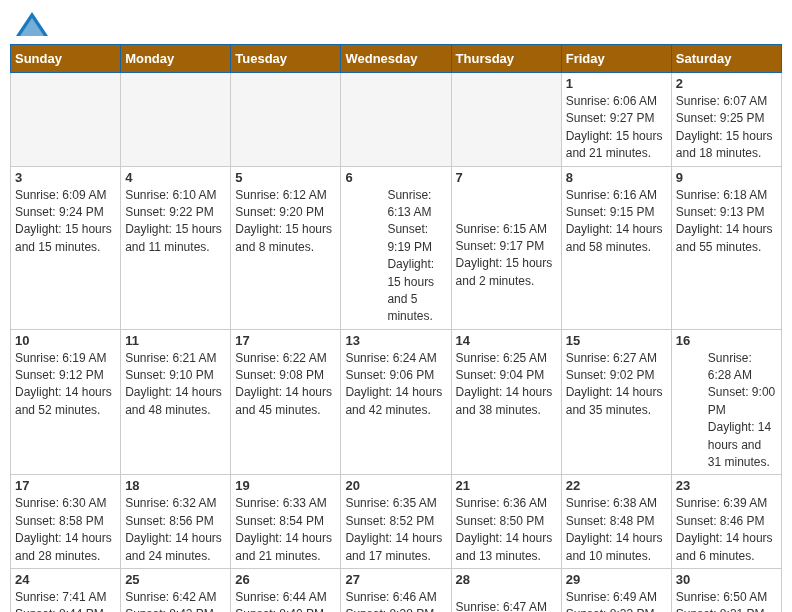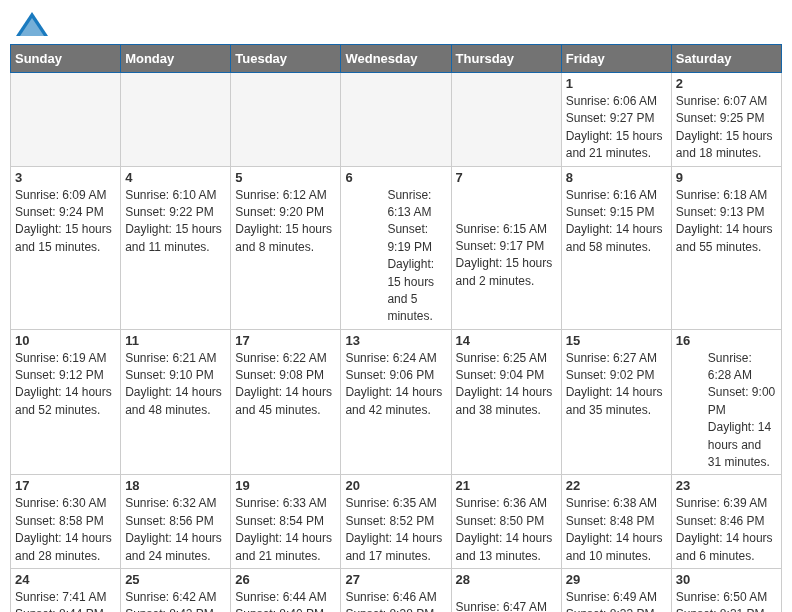--- a/index.html
+++ b/index.html
@@ -46,21 +46,21 @@
     .location-title {
       font-size: 14px;
       color: #555;
     }
     .calendar {
       width: 100%;
       border-collapse: collapse;
       border: 1px solid #ccc;
     }
     .calendar th {
-      background-color: #737373;
+      background-color: #a16207;
       color: #fff;
       font-size: 13px;
       font-weight: bold;
       padding: 6px 4px;
       text-align: left;
       border: 1px solid #1565a8;
     }
     .calendar td {
       border: 1px solid #ccc;
       vertical-align: top;

